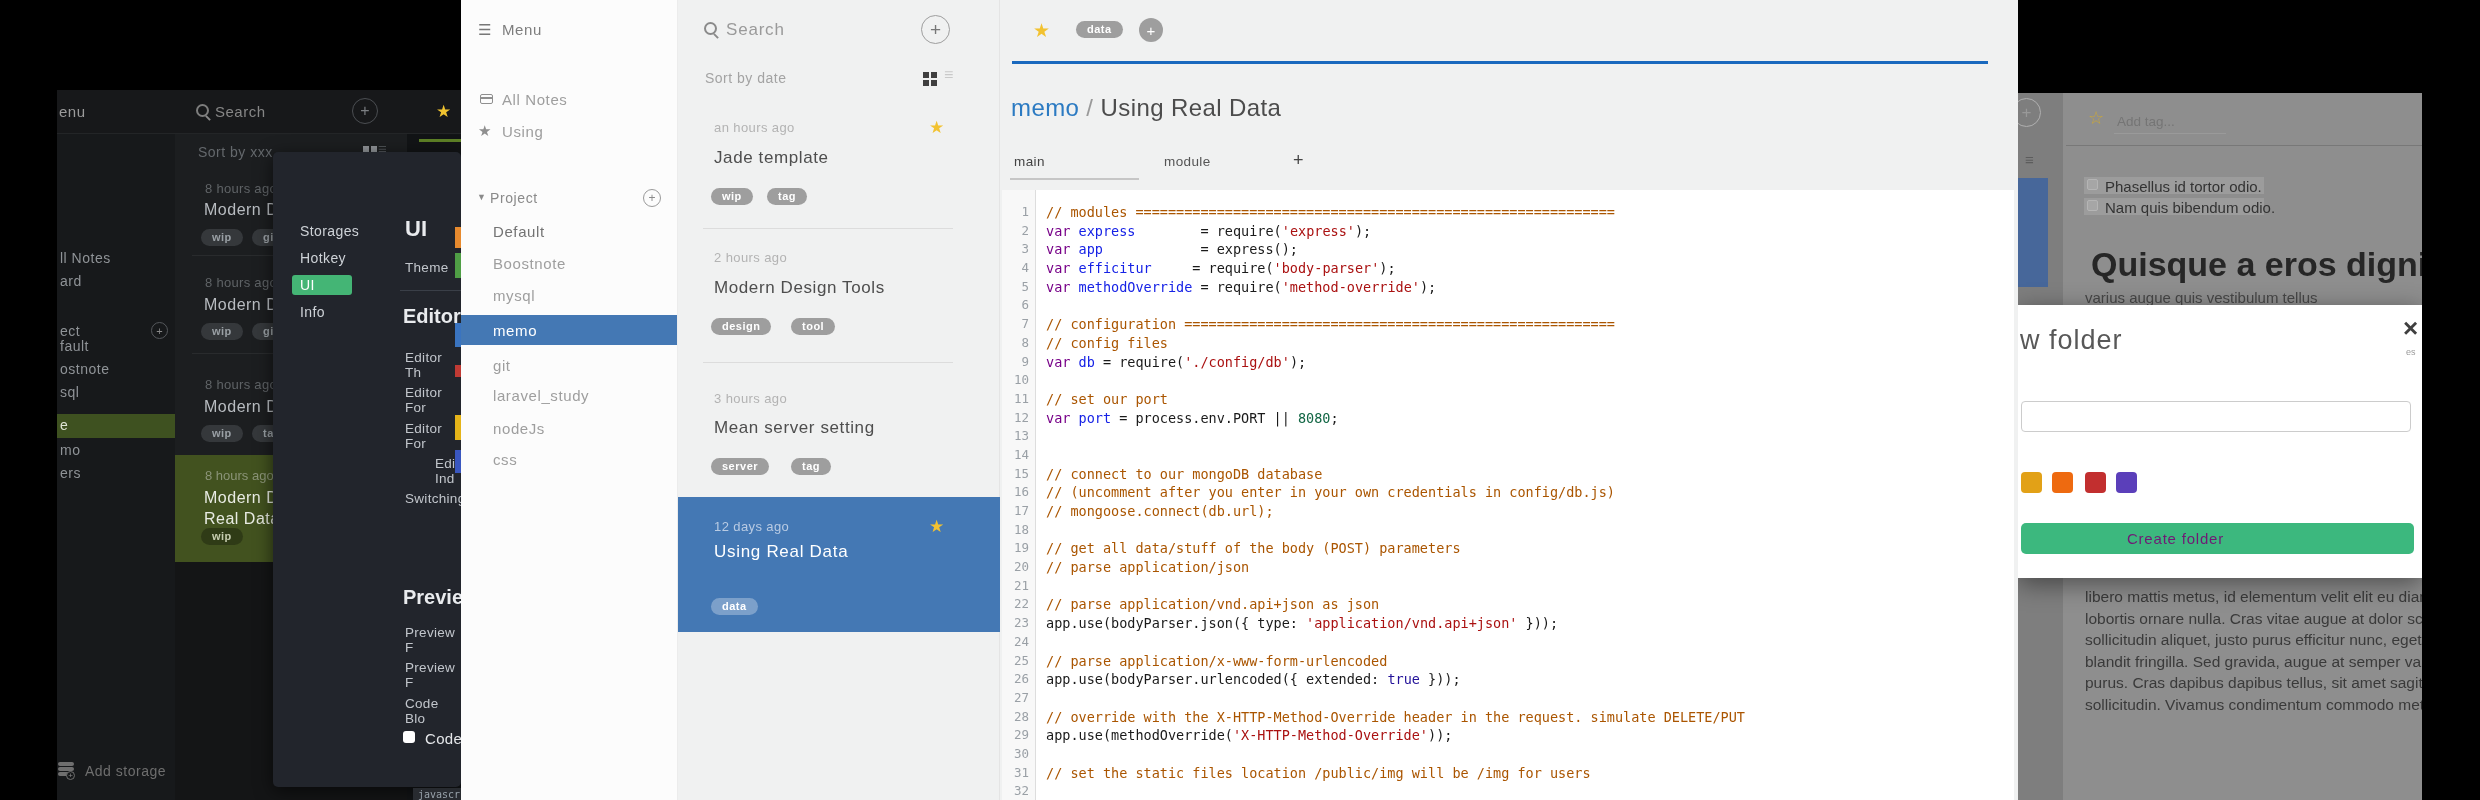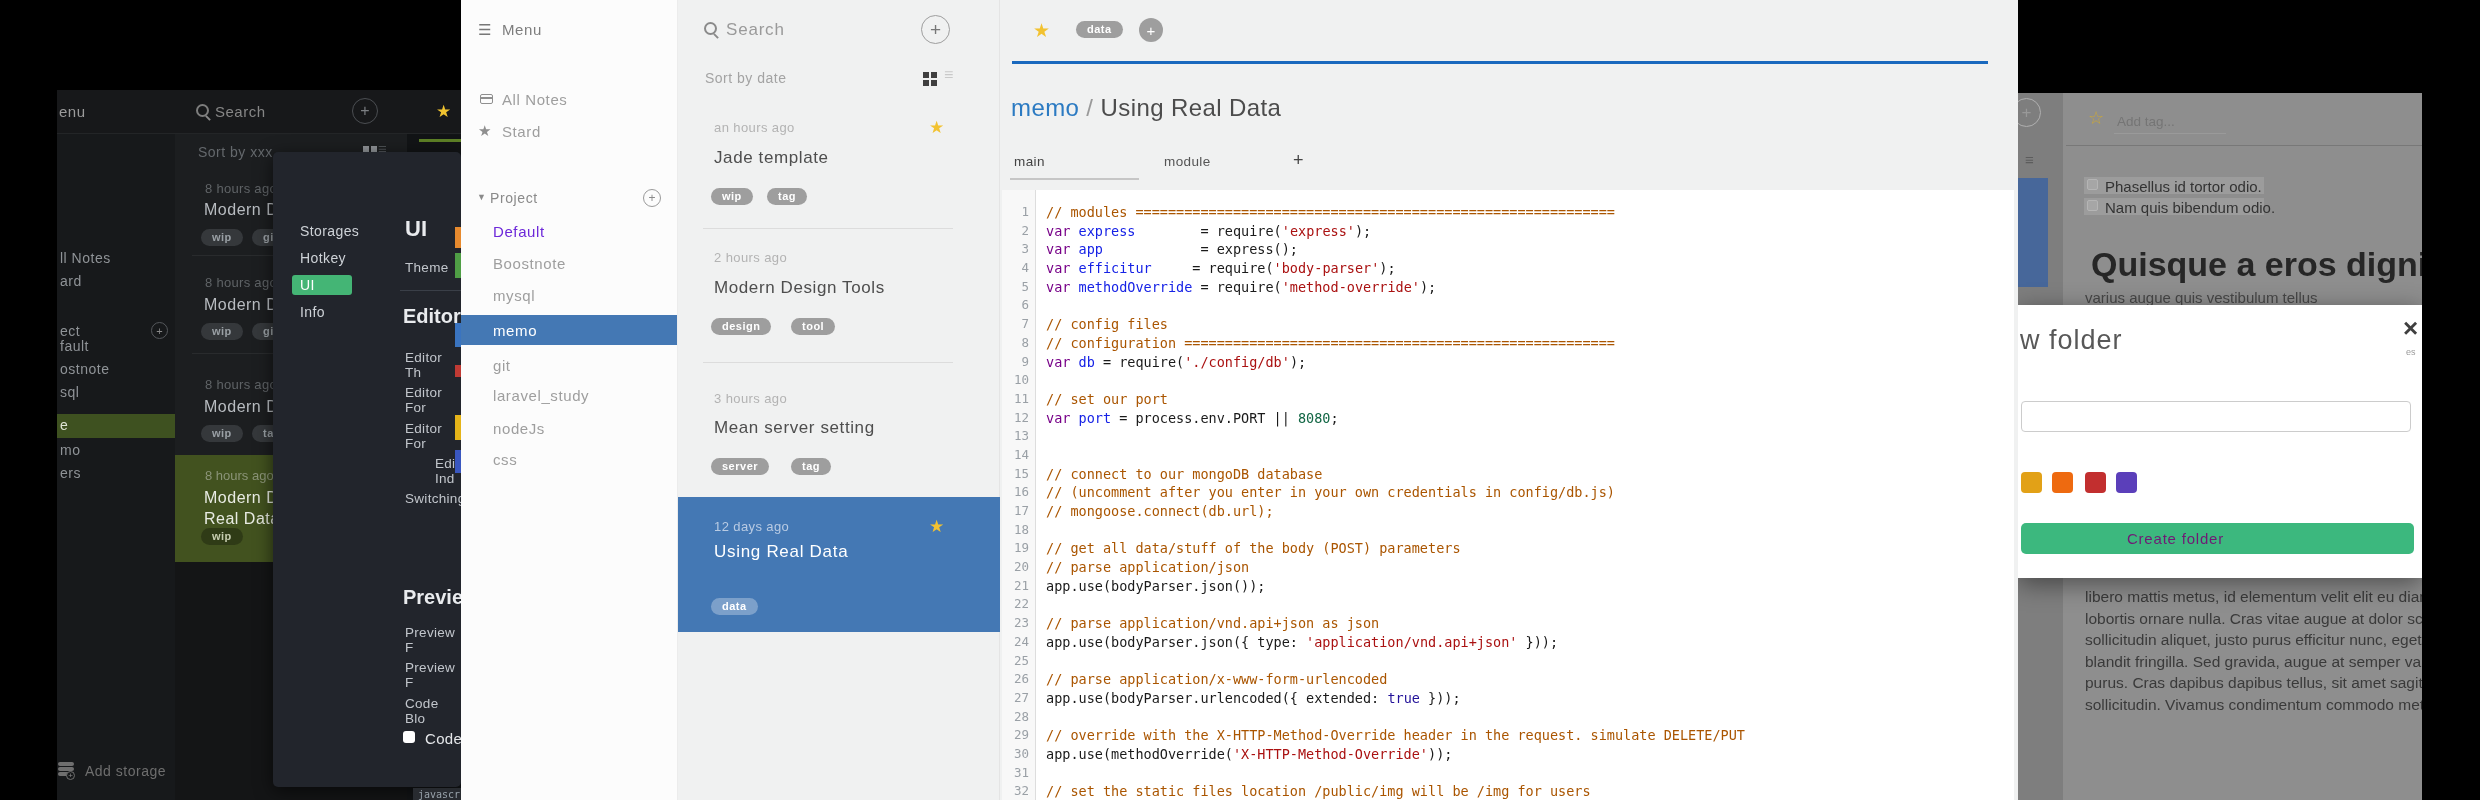--- a/index.html
+++ b/index.html
@@ -162,26 +162,26 @@
 </div>
 
 <div id="main-win" class="win">
 
   <div id="m-side" class="abs">
     <div class="abs" style="left:17px;top:21px;color:#777;font-size:15px;">☰</div>
     <div class="abs" style="left:41px;top:21px;color:#7d7d7d;font-size:15px;letter-spacing:.6px;">Menu</div>
     <div class="abs box-ico" style="left:19px;top:94px;"></div>
     <div class="abs m-side-txt" style="left:41px;top:91px;">All Notes</div>
     <div class="abs" style="left:17px;top:122px;color:#8f8f8f;font-size:15px;">★</div>
-    <div class="abs m-side-txt" style="left:41px;top:123px;">Stard</div>
+    <div class="abs m-side-txt" style="left:41px;top:123px;">Using</div>
     <div class="abs" style="left:16px;top:192px;color:#8a8a8a;font-size:9px;">▼</div>
     <div class="abs" style="left:29px;top:190px;color:#8a8a8a;font-size:14px;letter-spacing:.6px;">Project</div>
     <div class="abs circle-btn" style="left:182px;top:189px;width:18px;height:18px;border:1px solid #9a9a9a;color:#8a8a8a;font-size:12px;">+</div>
     <div id="m-folders">
-        <div style="position: absolute; left: 32px; top: 223px; font-size: 15px; letter-spacing: 0.6px; color: #6d28d9;">Default</div>
+        <div style="position: absolute; left: 32px; top: 223px; font-size: 15px; letter-spacing: 0.6px; color: #737373;">Default</div>
         <div style="position: absolute; left: 32px; top: 255px; font-size: 15px; letter-spacing: 0.6px; color: rgb(158, 158, 158);">Boostnote</div>
         <div style="position: absolute; left: 32px; top: 287px; font-size: 15px; letter-spacing: 0.6px; color: rgb(158, 158, 158);">mysql</div>
         <div style="position: absolute; left: 0px; top: 315px; width: 216px; height: 30px; background: rgb(68, 120, 180);"></div>
         <div style="position: absolute; left: 32px; top: 322px; font-size: 15px; letter-spacing: 0.6px; color: rgb(255, 255, 255);">memo</div>
         <div style="position: absolute; left: 32px; top: 357px; font-size: 15px; letter-spacing: 0.6px; color: rgb(158, 158, 158);">git</div>
         <div style="position: absolute; left: 32px; top: 387px; font-size: 15px; letter-spacing: 0.6px; color: rgb(158, 158, 158);">laravel_study</div>
         <div style="position: absolute; left: 32px; top: 420px; font-size: 15px; letter-spacing: 0.6px; color: rgb(158, 158, 158);">nodeJs</div>
         <div style="position: absolute; left: 32px; top: 451px; font-size: 15px; letter-spacing: 0.6px; color: rgb(158, 158, 158);">css</div>
       </div>
   </div>
@@ -276,35 +276,34 @@
           <div class="ln">31</div>
           <div class="ln">32</div>
         </div>
       <div id="code-lines">
           <div class="cl"><span style="color: rgb(170, 85, 0);">// modules ===========================================================</span></div>
           <div class="cl"><span style="color: rgb(119, 0, 136);">var</span><span style="color: rgb(26, 26, 26);"> </span><span style="color: rgb(22, 34, 230);">express</span><span style="color: rgb(26, 26, 26);">        = require(</span><span style="color: rgb(170, 17, 17);">'express'</span><span style="color: rgb(26, 26, 26);">);</span></div>
           <div class="cl"><span style="color: rgb(119, 0, 136);">var</span><span style="color: rgb(26, 26, 26);"> </span><span style="color: rgb(22, 34, 230);">app</span><span style="color: rgb(26, 26, 26);">            = express();</span></div>
           <div class="cl"><span style="color: rgb(119, 0, 136);">var</span><span style="color: rgb(26, 26, 26);"> </span><span style="color: rgb(22, 34, 230);">efficitur</span><span style="color: rgb(26, 26, 26);">     = require(</span><span style="color: rgb(170, 17, 17);">'body-parser'</span><span style="color: rgb(26, 26, 26);">);</span></div>
           <div class="cl"><span style="color: rgb(119, 0, 136);">var</span><span style="color: rgb(26, 26, 26);"> </span><span style="color: rgb(22, 34, 230);">methodOverride</span><span style="color: rgb(26, 26, 26);"> = require(</span><span style="color: rgb(170, 17, 17);">'method-override'</span><span style="color: rgb(26, 26, 26);">);</span></div>
           <div class="cl"></div>
+          <div class="cl"><span style="color: rgb(170, 85, 0);">// configuration =====================================================</span></div>
           <div class="cl"><span style="color: rgb(170, 85, 0);">// config files</span></div>
-          <div class="cl"><span style="color: rgb(170, 85, 0);">// configuration =====================================================</span></div>
           <div class="cl"><span style="color: rgb(119, 0, 136);">var</span><span style="color: rgb(26, 26, 26);"> </span><span style="color: rgb(22, 34, 230);">db</span><span style="color: rgb(26, 26, 26);"> = require(</span><span style="color: rgb(170, 17, 17);">'./config/db'</span><span style="color: rgb(26, 26, 26);">);</span></div>
           <div class="cl"></div>
           <div class="cl"><span style="color: rgb(170, 85, 0);">// set our port</span></div>
           <div class="cl"><span style="color: rgb(119, 0, 136);">var</span><span style="color: rgb(26, 26, 26);"> </span><span style="color: rgb(22, 34, 230);">port</span><span style="color: rgb(26, 26, 26);"> = process.env.PORT || </span><span style="color: rgb(17, 102, 68);">8080</span><span style="color: rgb(26, 26, 26);">;</span></div>
           <div class="cl"></div>
           <div class="cl"></div>
           <div class="cl"><span style="color: rgb(170, 85, 0);">// connect to our mongoDB database</span></div>
           <div class="cl"><span style="color: rgb(170, 85, 0);">// (uncomment after you enter in your own credentials in config/db.js)</span></div>
           <div class="cl"><span style="color: rgb(170, 85, 0);">// mongoose.connect(db.url);</span></div>
           <div class="cl"></div>
           <div class="cl"><span style="color: rgb(170, 85, 0);">// get all data/stuff of the body (POST) parameters</span></div>
           <div class="cl"><span style="color: rgb(170, 85, 0);">// parse application/json</span></div>
-          <div class="cl"><span style="color: rgb(26, 26, 26);">app.use(bodyParser.json());</span></div>
           <div class="cl"></div>
           <div class="cl"><span style="color: rgb(170, 85, 0);">// parse application/vnd.api+json as json</span></div>
           <div class="cl"><span style="color: rgb(26, 26, 26);">app.use(bodyParser.json({ type: </span><span style="color: rgb(170, 17, 17);">'application/vnd.api+json'</span><span style="color: rgb(26, 26, 26);"> }));</span></div>
           <div class="cl"></div>
           <div class="cl"><span style="color: rgb(170, 85, 0);">// parse application/x-www-form-urlencoded</span></div>
           <div class="cl"><span style="color: rgb(26, 26, 26);">app.use(bodyParser.urlencoded({ extended: </span><span style="color: rgb(34, 17, 153);">true</span><span style="color: rgb(26, 26, 26);"> }));</span></div>
           <div class="cl"></div>
           <div class="cl"><span style="color: rgb(170, 85, 0);">// override with the X-HTTP-Method-Override header in the request. simulate DELETE/PUT</span></div>
           <div class="cl"><span style="color: rgb(26, 26, 26);">app.use(methodOverride(</span><span style="color: rgb(170, 17, 17);">'X-HTTP-Method-Override'</span><span style="color: rgb(26, 26, 26);">));</span></div>
           <div class="cl"></div>

